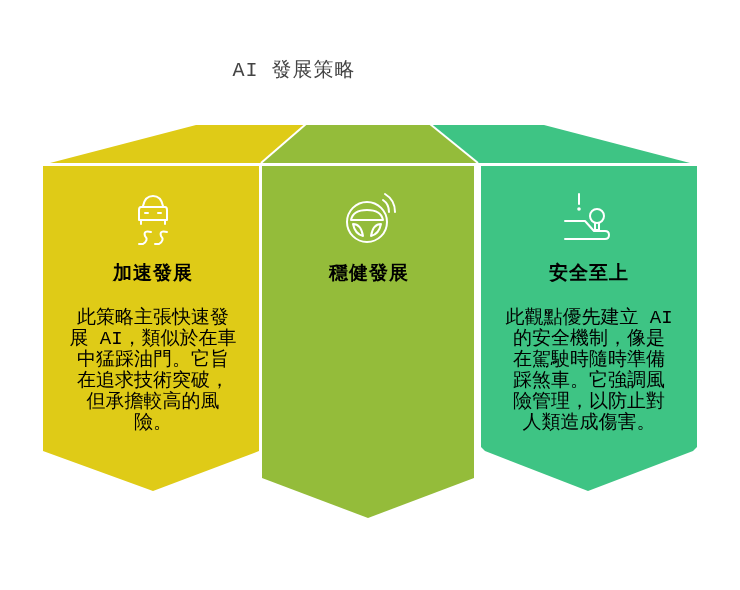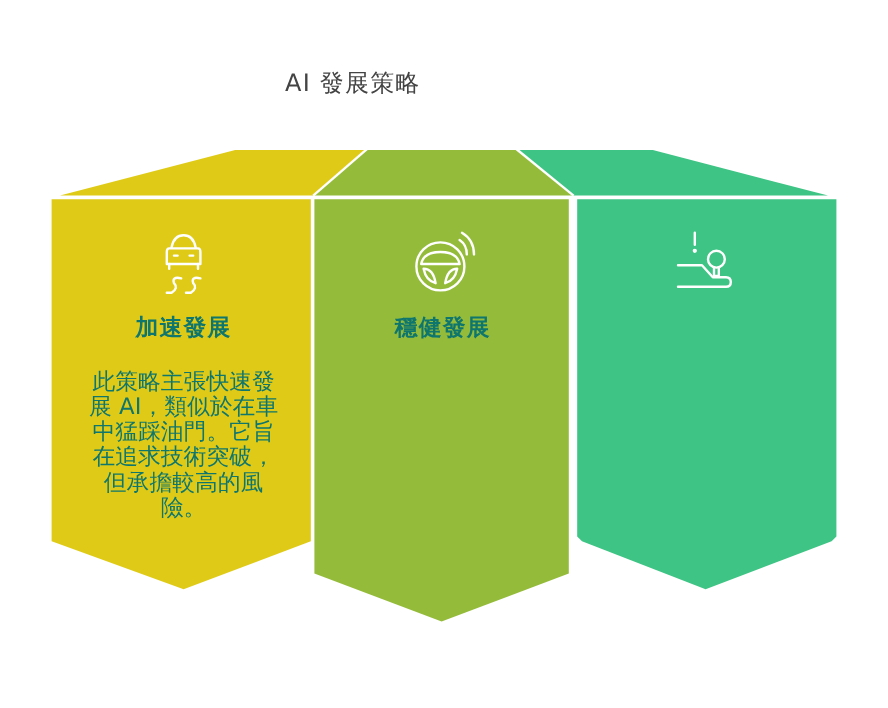--- a/index.html
+++ b/index.html
@@ -1,19 +1,19 @@
 <!DOCTYPE html>
 <html><head>
 <meta charset="utf-8">
 <style>
   html, body { margin:0; padding:0; background:#ffffff; }
   body { width:740px; height:590px; position:relative; overflow:hidden; font-family:"DejaVu Sans","Liberation Sans",sans-serif; }
-  .title { position:absolute; left:0; width:588px; top:56px; text-align:center; font-size:20px; color:#444444; letter-spacing:1px; }
+  .title { position:absolute; left:0; width:588px; top:56px; text-align:center; font-size:20px; color:#444444; letter-spacing:1px;font-family:Liberation Mono, monospace; }
   svg.shapes { position:absolute; left:0; top:0; }
-  .col { position:absolute; text-align:center; color:#0f766e; }
+  .col { position:absolute; text-align:center; color:#000000;font-family:Liberation Mono, monospace; }
   .col .icon { width:60px; height:60px; margin:0 auto; display:block; }
   .col .heading { font-size:19px; font-weight:bold; margin-top:10px; letter-spacing:1px; }
   .col .desc { font-size:19px; line-height:21px; margin:22px auto 0; width:170px; }
 </style>
 </head>
 <body>
 
 <div class="title">AI 發展策略</div>
 
 <svg class="shapes" width="740" height="590" viewBox="0 0 740 590">
@@ -55,13 +55,15 @@
 </div>
 
 <div class="col" style="left:484px; width:210px; top:190px;">
   <svg class="icon" viewBox="0 0 60 60" fill="none" stroke="#ffffff" stroke-width="2" stroke-linecap="round" stroke-linejoin="round">
     <path d="M20 4 V14"></path>
     <circle cx="20" cy="19" r="0.8" fill="#ffffff"></circle>
     <circle cx="38" cy="26" r="7"></circle>
     <path d="M36 33 V40 H40 V33"></path>
     <path d="M6 31 H26 L35 41 H46 Q50 41 50 45 Q50 49 46 49 H6"></path>
   </svg>
+  <div class="heading">安全至上</div>
+  <div class="desc">此觀點優先建立 AI 的安全機制，像是在駕駛時隨時準備踩煞車。它強調風險管理，以防止對人類造成傷害。</div>
 </div>
 
 </body></html>

